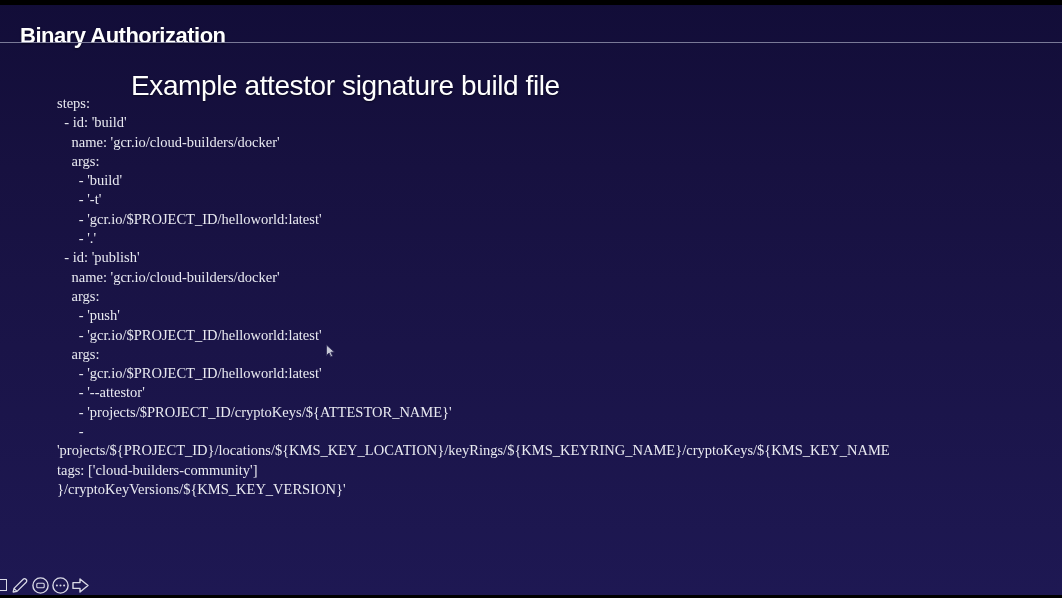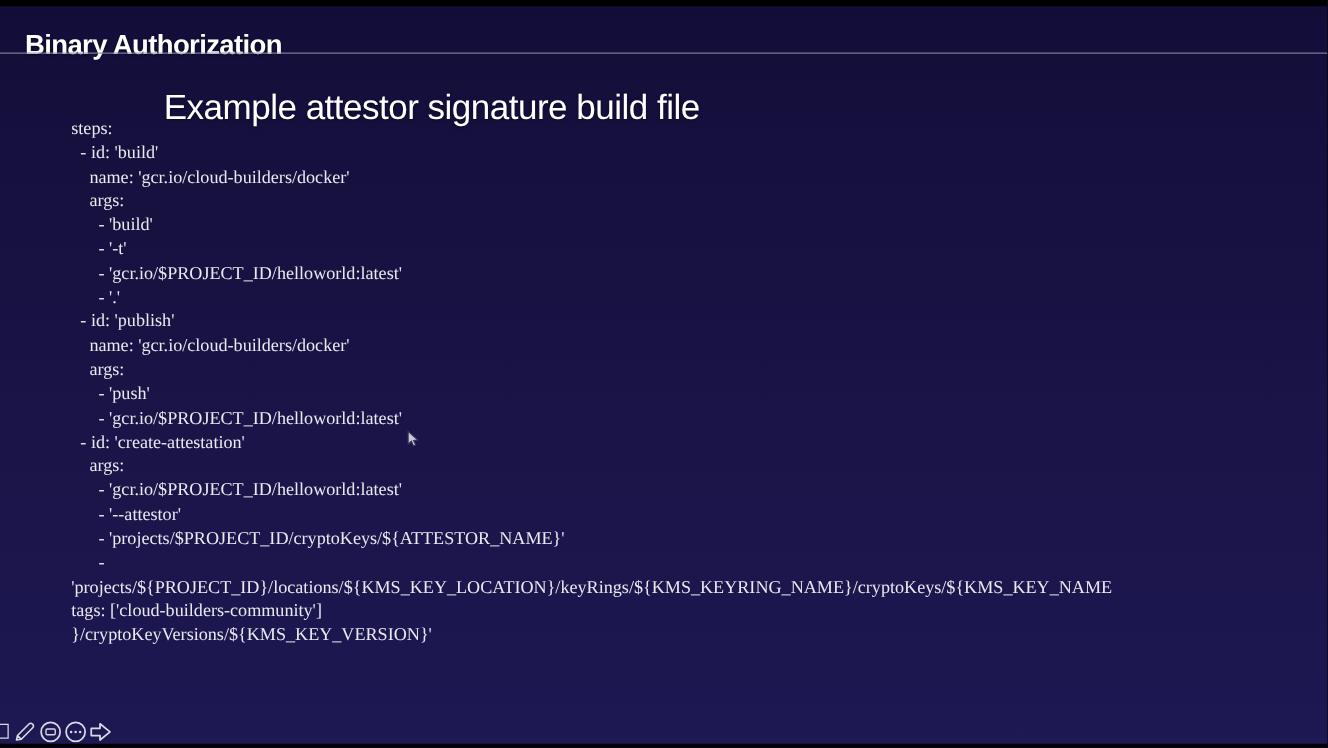--- a/index.html
+++ b/index.html
@@ -73,21 +73,20 @@
       <div class="code-line">    args:</div>
       <div class="code-line">      - 'build'</div>
       <div class="code-line">      - '-t'</div>
       <div class="code-line">      - 'gcr.io/$PROJECT_ID/helloworld:latest'</div>
       <div class="code-line">      - '.'</div>
       <div class="code-line">  - id: 'publish'</div>
       <div class="code-line">    name: 'gcr.io/cloud-builders/docker'</div>
       <div class="code-line">    args:</div>
       <div class="code-line">      - 'push'</div>
       <div class="code-line">      - 'gcr.io/$PROJECT_ID/helloworld:latest'</div>
-      <div class="code-line">  - id: 'create-attestation'</div>
       <div class="code-line">    args:</div>
       <div class="code-line">      - 'gcr.io/$PROJECT_ID/helloworld:latest'</div>
       <div class="code-line">      - '--attestor'</div>
       <div class="code-line">      - 'projects/$PROJECT_ID/cryptoKeys/${ATTESTOR_NAME}'</div>
       <div class="code-line">      -</div>
       <div class="code-line">'projects/${PROJECT_ID}/locations/${KMS_KEY_LOCATION}/keyRings/${KMS_KEYRING_NAME}/cryptoKeys/${KMS_KEY_NAME</div>
       <div class="code-line">tags: ['cloud-builders-community']</div>
       <div class="code-line">}/cryptoKeyVersions/${KMS_KEY_VERSION}'</div>
     </div>
 

